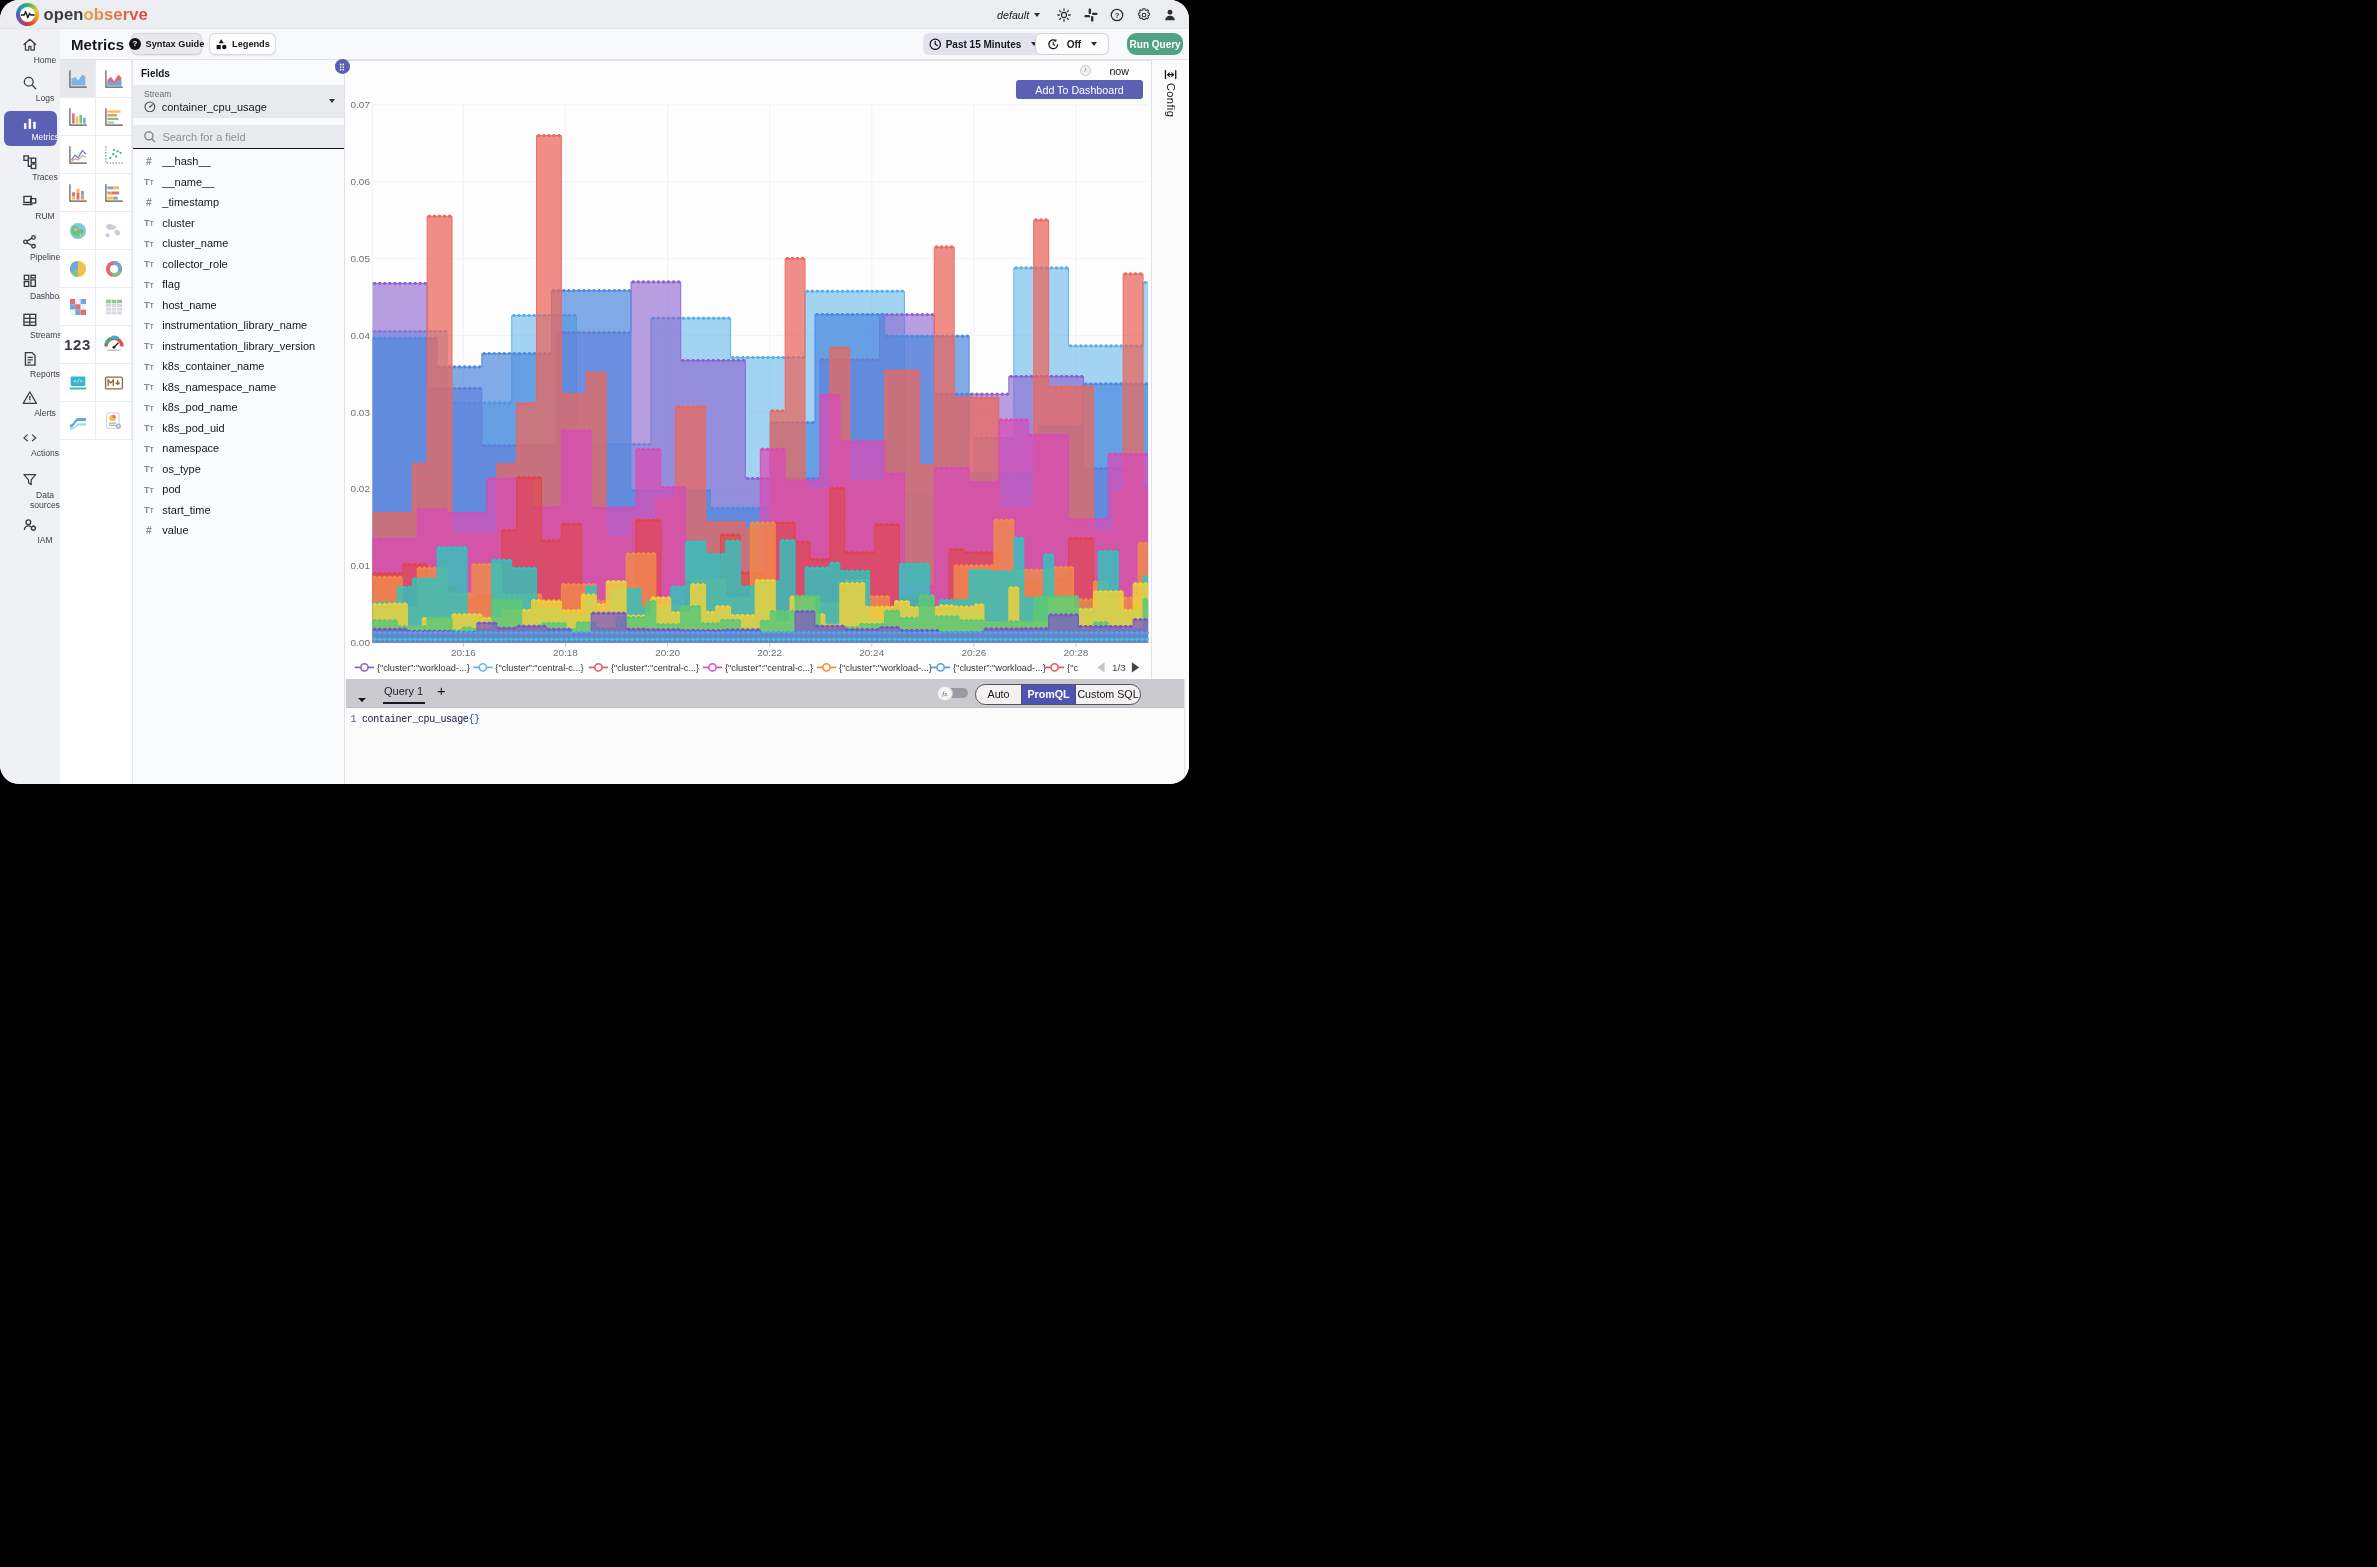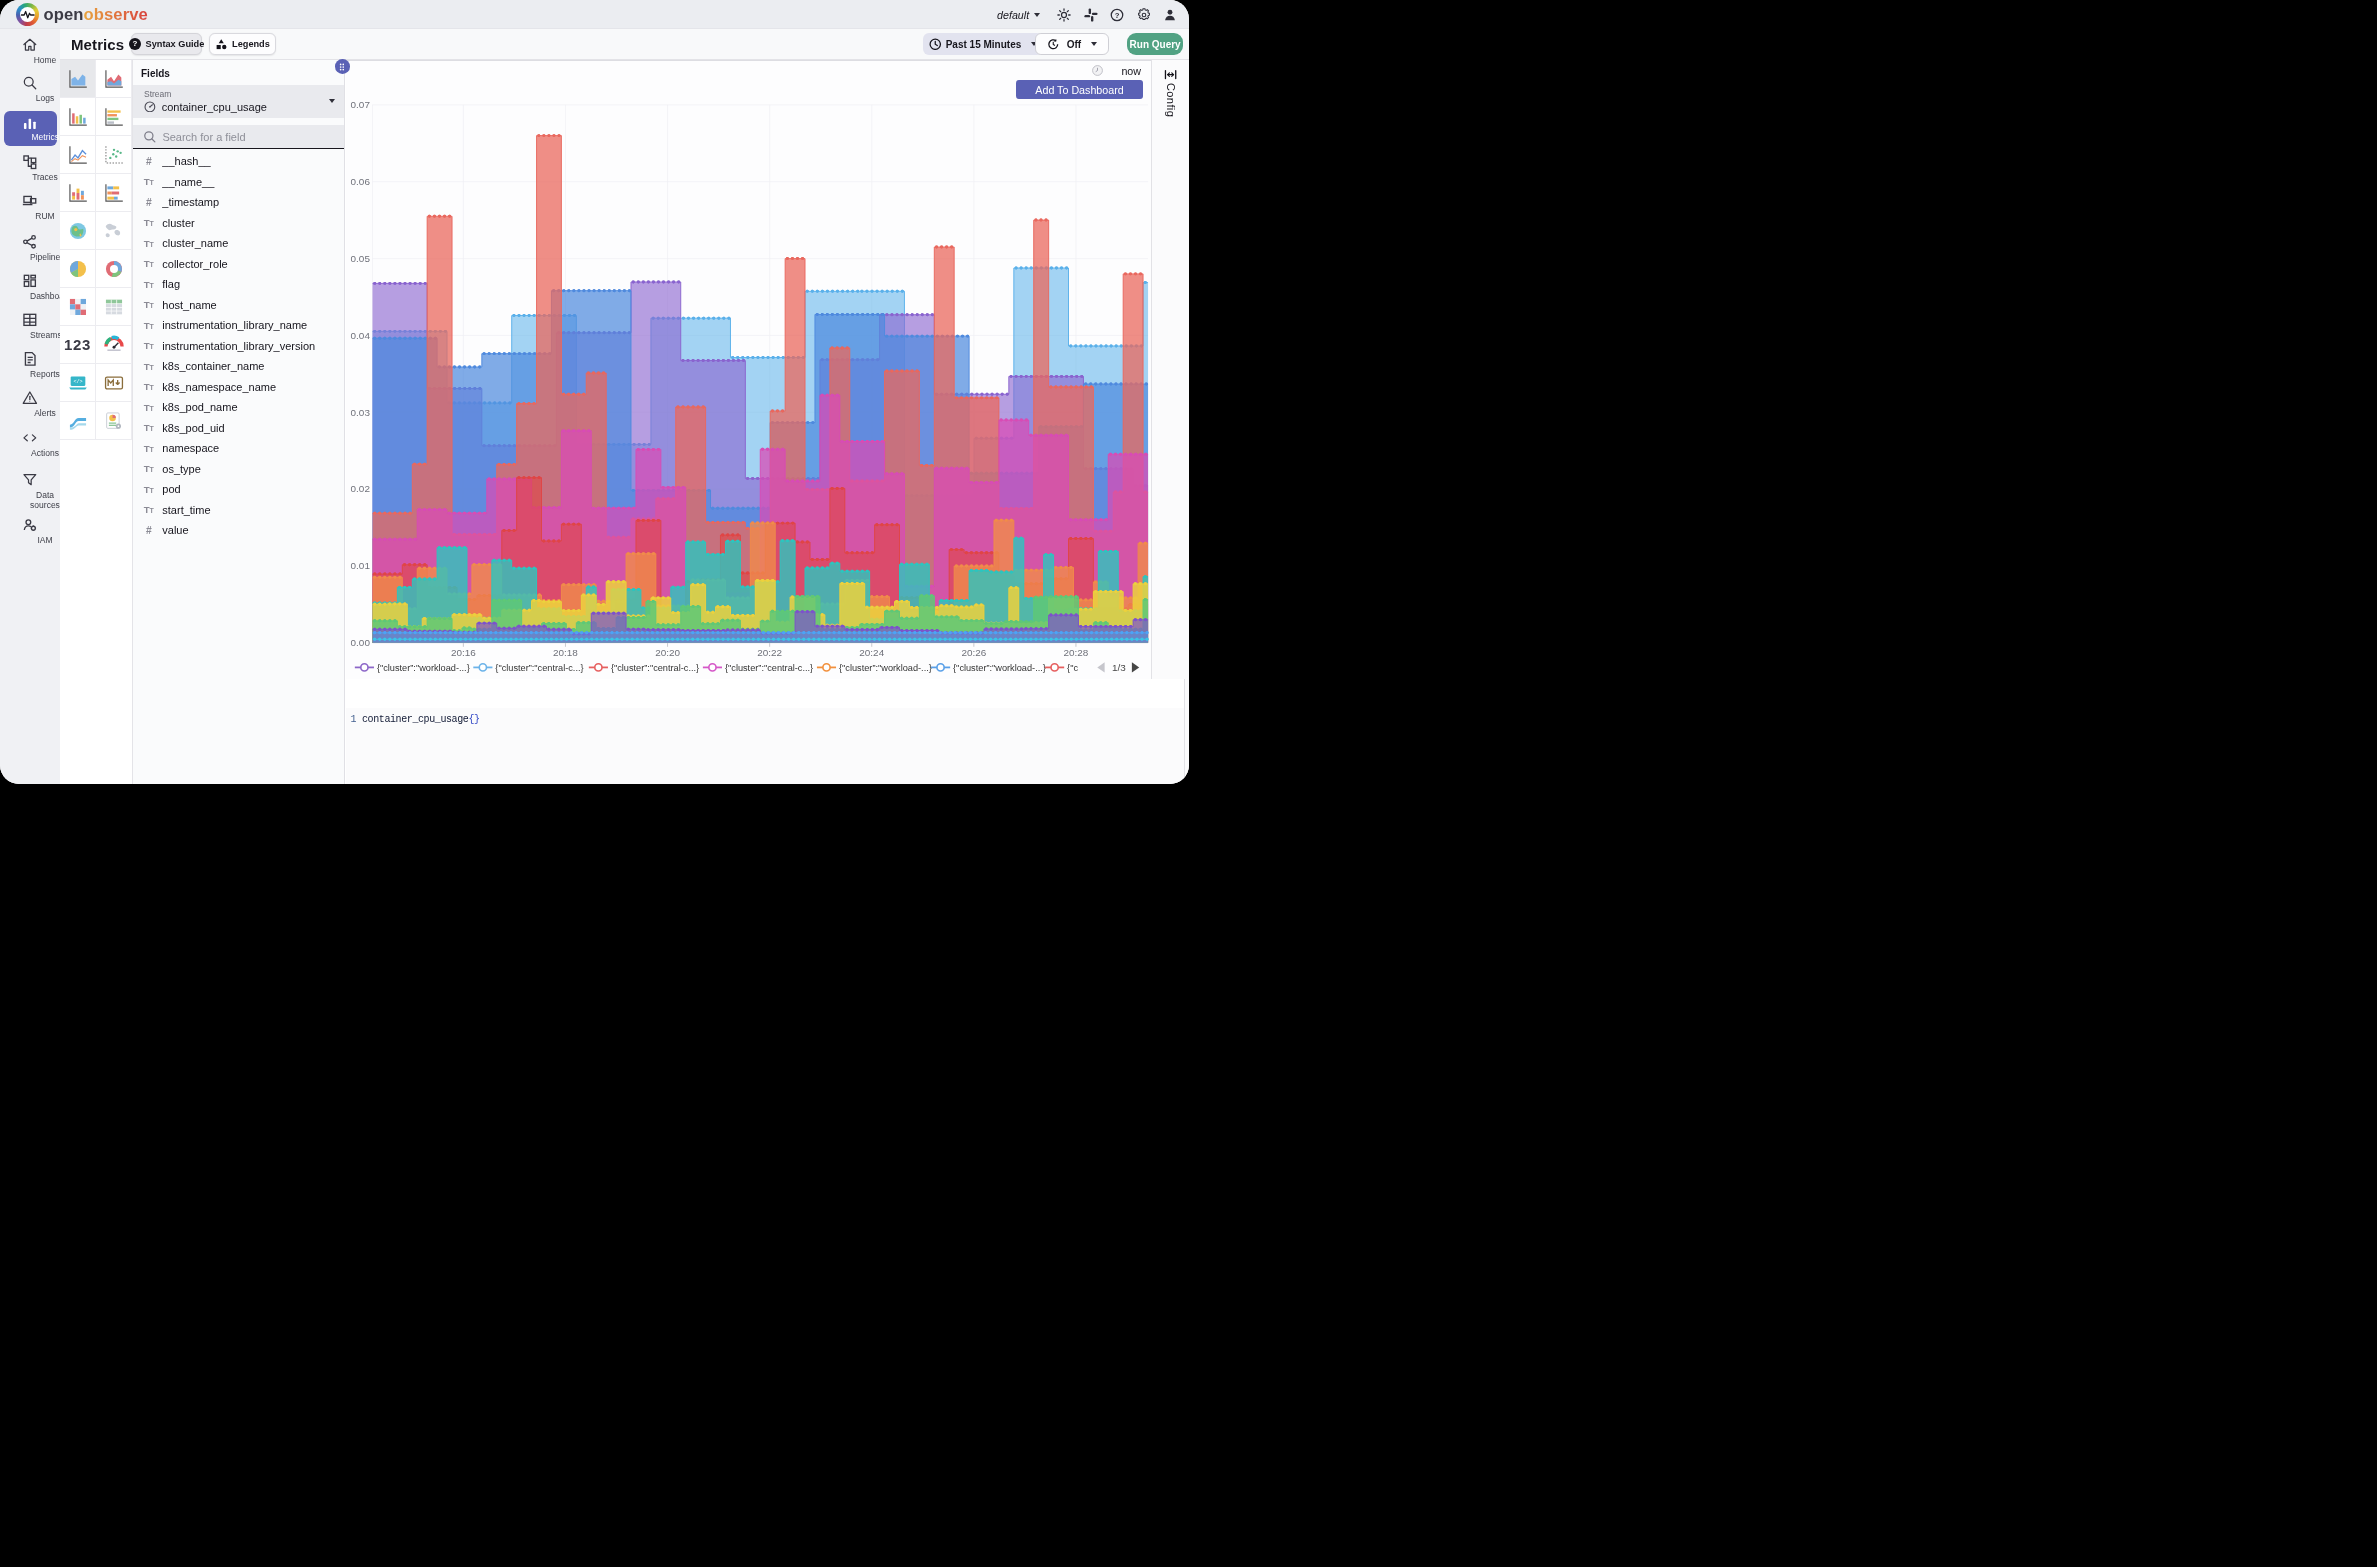--- a/index.html
+++ b/index.html
@@ -43,21 +43,21 @@
 .st-c { position:absolute; right:8.8px; top:14px; }
 .search { position:absolute; left:0; right:0; top:65px; height:24px; background:#e9eaee; border-bottom:1.8px solid #17161d; display:flex; align-items:center; gap:6.6px; padding-left:9.6px; }
 .s-ph { font-size:11px; color:#8e8f98; }
 .flist { position:absolute; left:0; right:0; top:91px; }
 .frow { height:20.5px; display:flex; align-items:center; padding-left:10.3px; gap:8px; }
 .fi-h { color:#8b8b95; font-size:10.3px; width:11px; text-align:center; font-weight:700; }
 .fi-t { color:#8b8b95; font-size:9.6px; width:11px; text-align:center; font-weight:700; }
 .fi-t span { font-size:7px; }
 .fnm { font-size:11px; color:#15141c; }
 .card { position:absolute; left:346px; top:60px; width:805px; height:619px; background:#fdfdfe; border-top:0.7px solid #dddde2; }
-.now { position:absolute; right:10px; top:3.7px; display:flex; align-items:center; gap:18px; font-size:10.7px; color:#15141c; }
+.now { position:absolute; right:22px; top:3.7px; display:flex; align-items:center; gap:18px; font-size:10.7px; color:#15141c; }
 .atd { position:absolute; right:8px; top:19px; width:127px; height:19px; background:#5a61b5; border-radius:2.9px; color:#fff; font-size:10.7px; display:flex; align-items:center; justify-content:center; }
 .chart { position:absolute; left:0; top:0; }
 .qb { position:absolute; left:346px; top:679px; width:838px; height:29px; background:#cbcbcf; border-bottom:0.7px solid #bcbcc2; }
 .qb-c { position:absolute; left:11.8px; top:11.8px; }
 .qb-c .caret { border-top-color:#17161d; border-left-width:4px; border-right-width:4px; }
 .qtab { position:absolute; left:38px; top:5.9px; font-size:11px; color:#1b1b24; }
 .qtab::after { content:""; position:absolute; left:-1.5px; right:-1.5px; bottom:-7.4px; height:2.6px; background:#17161d; }
 .qplus { position:absolute; left:91px; top:3.7px; font-size:14.7px; color:#17161d; font-weight:400; }
 .fx { position:absolute; right:215px; top:6.6px; width:32px; height:15.5px; }
 .fx .pill { position:absolute; left:8.8px; top:2.6px; width:22px; height:10.3px; border-radius:5.2px; background:#9a9aa2; }
@@ -669,20 +669,34 @@
       </svg>
     <div class="now">
         <svg width="11" height="11" viewBox="0 0 15 15">
           <circle cx="7.5" cy="7.5" r="6.7" fill="#f2f2f4" stroke="#b9b9c2" stroke-width="1.2"></circle>
           <path d="M7.5 3.8v3.7l-2.5 1.7" stroke="#9a9aa6" stroke-width="1.2" fill="none"></path>
         </svg>
         <span>now</span>
       </div>
     <div class="atd">Add To Dashboard</div>
   </div>
+  <div class="qb">
+    <div class="qb-c"><span class="caret"></span></div>
+    <div class="qtab">Query 1</div>
+    <div class="qplus">+</div>
+    <div class="fx">
+        <div class="pill"></div>
+        <div class="knob">fx</div>
+      </div>
+    <div class="seg">
+        <div class="s1">Auto</div>
+        <div class="s2">PromQL</div>
+        <div class="s3">Custom SQL</div>
+      </div>
+  </div>
   <div class="ed">
       <span class="ln">1</span>
       <span class="code">container_cpu_usage<b>{}</b></span>
     </div>
   <div class="cr">
       <div class="cfg">
         <svg width="13.2" height="13.2" viewBox="0 0 18 18">
           <g stroke="#14131a" stroke-width="1.8" stroke-linecap="round">
             <path d="M2 3.5v11M16 3.5v11M5 9h8"></path>
             <path d="M5 9l2.4-2.4M5 9l2.4 2.4M13 9l-2.4-2.4M13 9l-2.4 2.4" stroke-width="1.6"></path>

